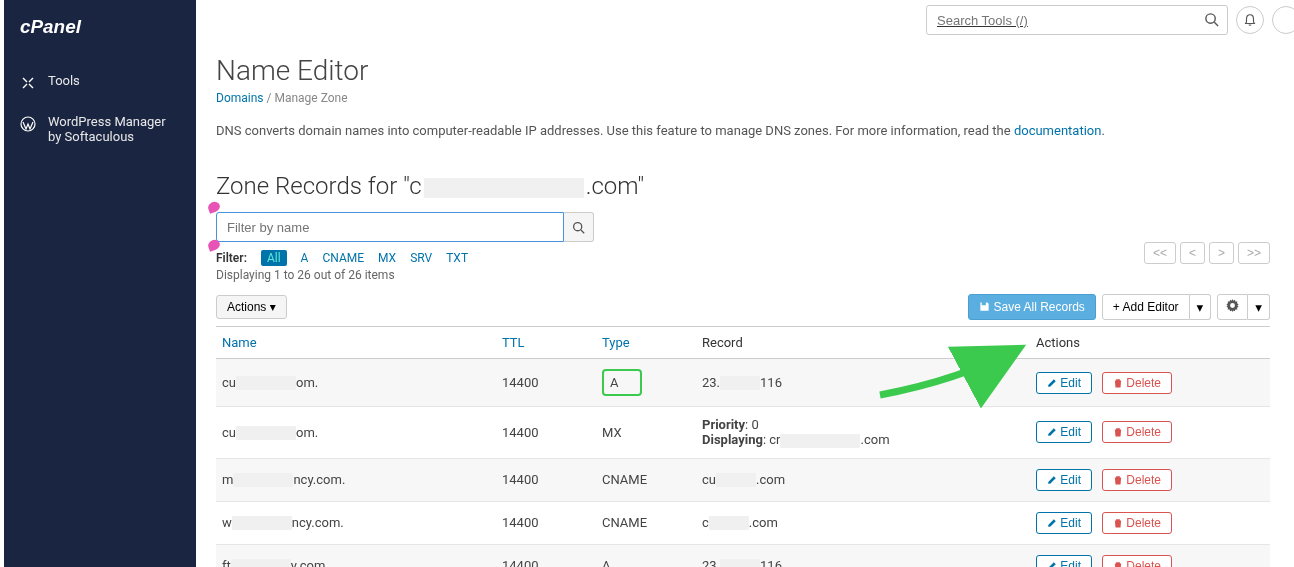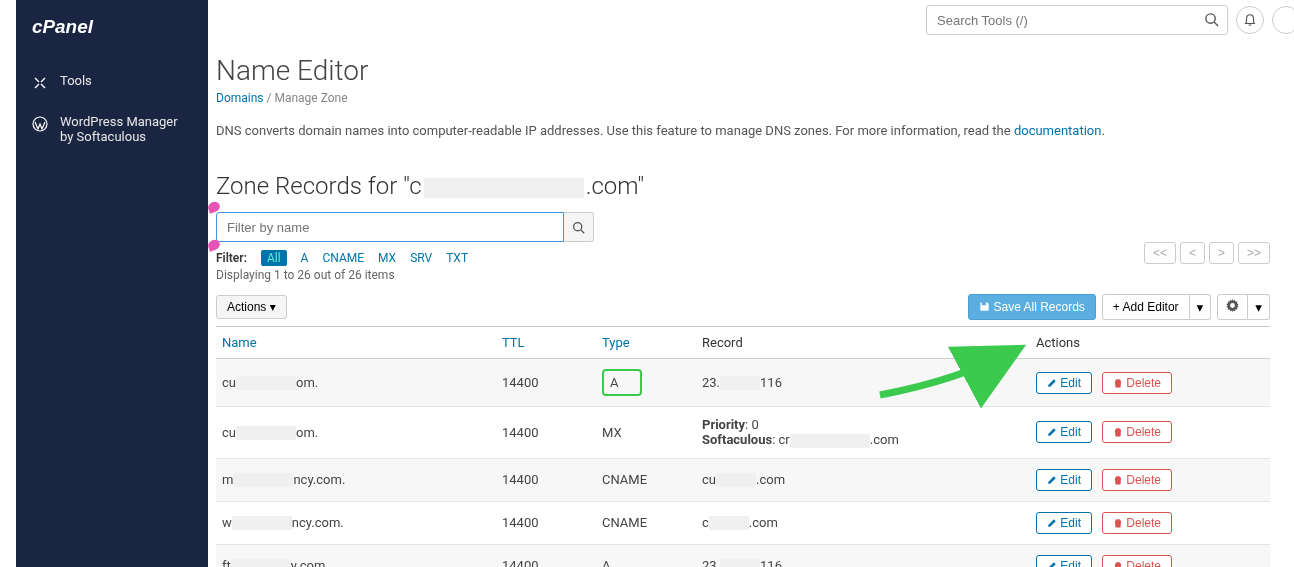--- a/index.html
+++ b/index.html
@@ -1,25 +1,25 @@
 <!DOCTYPE html>
 <html><head>
 <meta charset="utf-8">
 <style>
 * { box-sizing: border-box; margin: 0; padding: 0; }
 body { font-family: -apple-system, BlinkMacSystemFont, "Segoe UI", Roboto, Arial, sans-serif; font-size: 13px; color: #333; background: #fff; width: 1294px; height: 567px; overflow: hidden; position: relative; }
 
-.sidebar { position: absolute; left: 16px; top: 0; width: 192px; height: 567px; background: #1a2541; color: #fff; }
+.sidebar { position: absolute; left: 4px; top: 0; width: 192px; height: 567px; background: #1a2541; color: #fff; }
 .logo { padding: 14px 16px 18px; }
 .logo svg { width: 90px; height: 28px; }
 .sidebar-item { display: flex; align-items: flex-start; padding: 10px 16px; color: #e8e8e8; font-size: 13px; cursor: pointer; }
 .sidebar-item .icon { width: 18px; margin-right: 10px; margin-top: 2px; flex-shrink: 0; }
 
 .topbar { position: absolute; right: 0; top: 0; left: 192px; height: 40px; display: flex; justify-content: flex-end; align-items: center; padding: 6px 8px; gap: 8px; }
-.search-wrap { position: relative; width: 302px; border: 1px solid #ccc; border-radius: 3px; height: 30px; display: flex; align-items: center; padding: 0 30px 0 10px; }
+.search-wrap { position: relative; width: 302px; border: 1px solid #ccc; border-radius: 3px; height: 30px; display: flex; align-items: center; padding: 0 30px 0 10px; text-decoration: underline; }
 .search-wrap input { border: none; outline: none; width: 100%; font-size: 13px; }
 .search-wrap .sicon { position: absolute; right: 8px; top: 6px; color: #555; }
 .bell { width: 28px; height: 28px; border: 1px solid #ccc; border-radius: 50%; display: flex; align-items: center; justify-content: center; color: #555; }
 .usercirc { width: 28px; height: 28px; border: 1px solid #ccc; border-radius: 50%; margin-right: -14px; }
 
 .main { position: absolute; left: 192px; top: 40px; right: 0; bottom: 0; padding: 14px 24px 0; overflow: hidden; }
 .page-title { font-size: 28px; font-weight: 300; color: #444; margin-bottom: 4px; }
 .breadcrumb { font-size: 12px; color: #888; margin-bottom: 18px; }
 .breadcrumb a { color: #0073aa; text-decoration: none; }
 .desc { font-size: 13px; color: #555; margin-bottom: 34px; }
@@ -207,21 +207,21 @@
               </svg> Edit</button><button class="del-btn"><svg width="10" height="10" viewBox="0 0 16 16" fill="#d9534f" style="vertical-align:-1px">
                 <path d="M3 4 L13 4 L12 15 L4 15 Z M5 2 L11 2 L11 4 L5 4 Z M1 4 L15 4"></path>
               </svg> Delete</button></td>
         </tr>
         <tr>
           <td><span>cu</span><span class="redact" style="width:60px"></span><span>om.</span></td>
     <td>14400</td>
     <td><span>MX</span></td>
     <td>
             <div><strong>Priority</strong>: 0</div>
-            <div><strong>Softaculous</strong>: cr<span class="redact" style="width:80px"></span>.com</div>
+            <div><strong>Displaying</strong>: cr<span class="redact" style="width:80px"></span>.com</div>
           </td>
     <td><button class="edit-btn"><svg width="10" height="10" viewBox="0 0 16 16" fill="#0073aa" style="vertical-align:-1px">
                 <path d="M2 11 L11 2 L14 5 L5 14 L2 14 Z"></path>
               </svg> Edit</button><button class="del-btn"><svg width="10" height="10" viewBox="0 0 16 16" fill="#d9534f" style="vertical-align:-1px">
                 <path d="M3 4 L13 4 L12 15 L4 15 Z M5 2 L11 2 L11 4 L5 4 Z M1 4 L15 4"></path>
               </svg> Delete</button></td>
         </tr>
         <tr>
           <td><span>m</span><span class="redact" style="width:60px"></span><span>ncy.com.</span></td>
     <td>14400</td>

